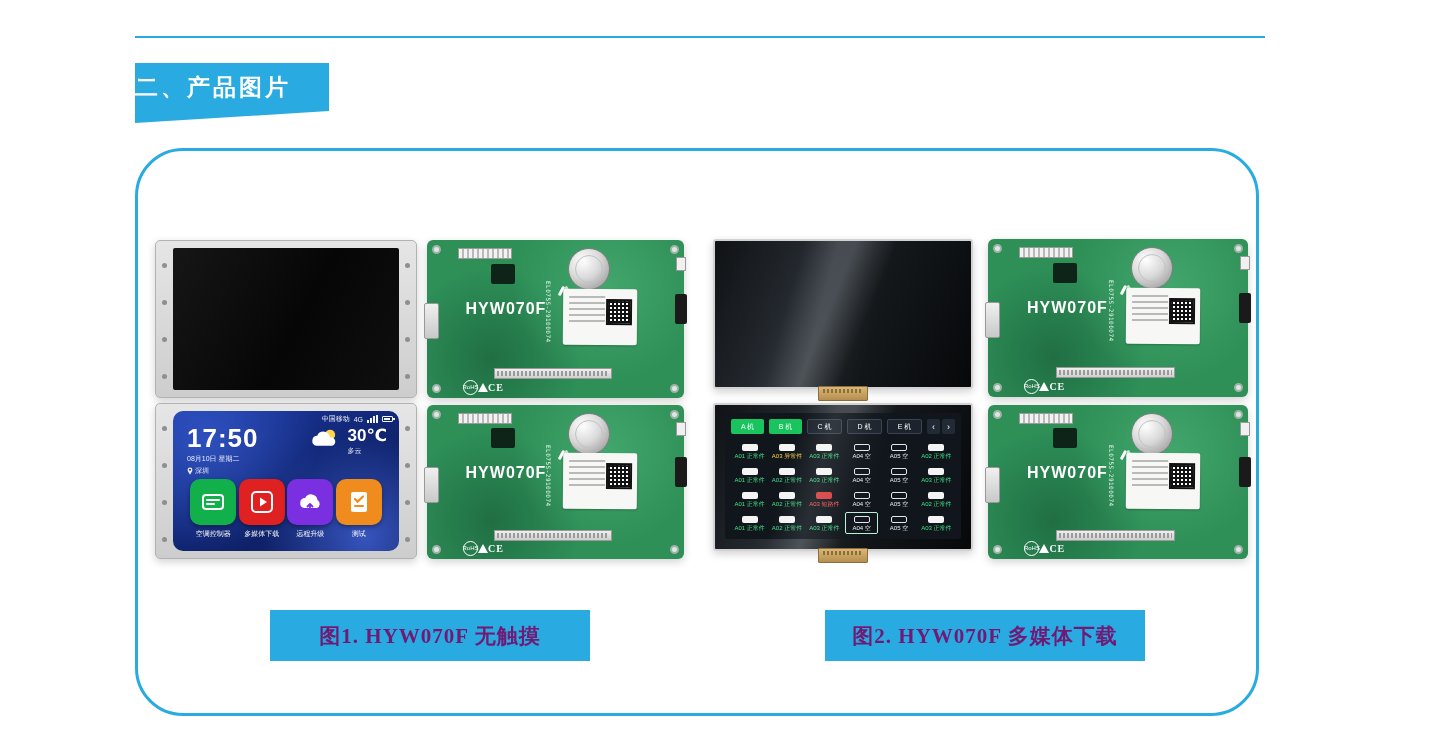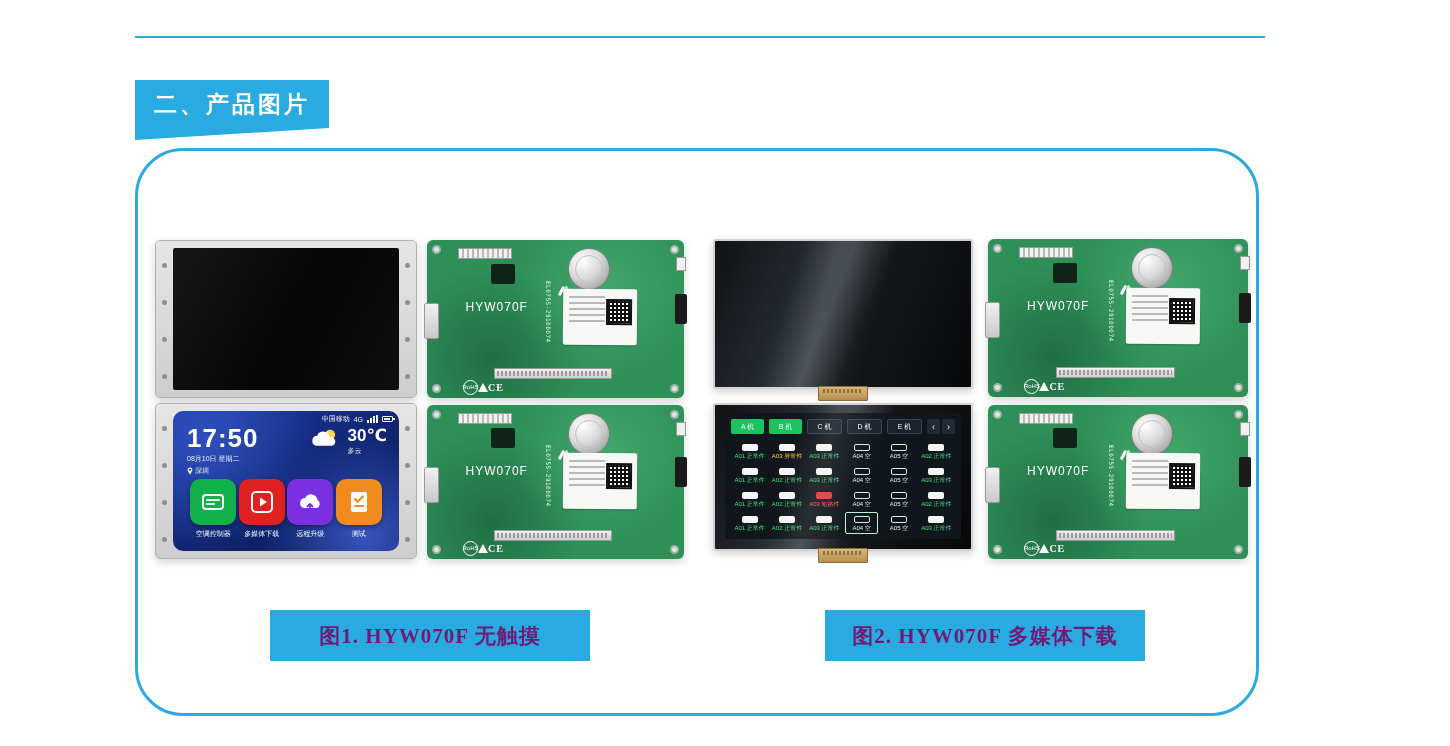--- a/index.html
+++ b/index.html
@@ -4,23 +4,23 @@
 <style>
   * { box-sizing: border-box; margin: 0; padding: 0; }
   :root { --accent:#29ABE2; --pcb:#2E8F57; }
   body { background:#fff; font-family:"Liberation Sans","DejaVu Sans",sans-serif; }
   .page { position:relative; width:1450px; height:746px; background:#fff; overflow:hidden; }
 
   
   .top-rule { position:absolute; left:135px; top:36px; width:1130px; height:2px; background:var(--accent); }
 
   
-  .section-badge { position:absolute; left:135px; top:80px; width:194px; height:48px; background:var(--accent);
+  .section-badge { position:absolute; left:135px; top:63px; width:194px; height:48px; background:var(--accent);
     color:#fff; font-size:23px; font-weight:bold; letter-spacing:3px;
-    display:flex; align-items:center; justify-content:center; }
+    display:flex; align-items:center; }
   .section-badge::after { content:""; position:absolute; left:0; top:100%; width:100%; height:12px;
     background:var(--accent); clip-path:polygon(0 0,100% 0,0 100%); }
 
   
   .panel { position:absolute; left:135px; top:148px; width:1124px; height:568px;
     border:3px solid var(--accent); border-radius:48px; }
 
   .photo { position:absolute; }
   .p1 { left:17px;  top:89px;  width:262px; height:158px; }
   .p2 { left:289px; top:89px;  width:257px; height:158px; }
@@ -64,21 +64,21 @@
   .h-tl{left:5px;top:5px;} .h-tr{right:5px;top:5px;} .h-bl{left:5px;bottom:5px;} .h-br{right:5px;bottom:5px;}
   .pcb .conn-left { position:absolute; left:-3px; top:40%; width:15px; height:36px;
     background:linear-gradient(#f0f0f0,#c9c9c9); border:1px solid #999; border-radius:2px; }
   .pcb .pin-header { position:absolute; left:12%; top:5%; width:54px; height:11px;
     background:repeating-linear-gradient(90deg,#f2f2f2 0 3px,#b9b9b9 3px 5px); border:1px solid #9a9a9a; }
   .pcb .ic1 { position:absolute; left:25%; top:15%; width:24px; height:20px; background:#0e2418; border-radius:2px; }
   .pcb .battery { position:absolute; left:55%; top:5%; width:42px; height:42px; border-radius:50%;
     background:radial-gradient(circle at 35% 30%, #fff, #d9d9d9 45%, #a8a8a8 80%, #8c8c8c);
     border:1px solid #7f7f7f; }
   .pcb .battery::after { content:""; position:absolute; inset:6px; border-radius:50%; border:1px solid #c2c2c2; }
-  .pcb .model { position:absolute; left:15%; top:38%; color:#fff; font-weight:normal; font-size:12px;
+  .pcb .model { position:absolute; left:15%; top:38%; color:#fff; font-weight:bold; font-size:16px;
     letter-spacing:1px; font-family:"Liberation Sans",sans-serif; }
   .pcb .logo { position:absolute; left:50%; top:29%; width:18px; height:11px; }
   .pcb .logo::before, .pcb .logo::after { content:""; position:absolute; top:0; width:3px; height:10px;
     background:#fff; border-radius:1px; }
   .pcb .logo::before { left:4px; transform:rotate(28deg); }
   .pcb .logo::after { left:10px; transform:rotate(-28deg); height:8px; background:#bfe9d2; }
   .pcb .serial { position:absolute; left:46%; top:26%; writing-mode:vertical-rl; font-size:6px;
     color:#eafbef; letter-spacing:.5px; font-family:"DejaVu Sans Mono",monospace; }
   .pcb .qr-label { position:absolute; left:53%; top:31%; width:74px; height:56px; background:#f7f7f5;
     border-radius:2px; transform:rotate(.5deg); box-shadow:0 1px 2px rgba(0,0,0,.25); }

